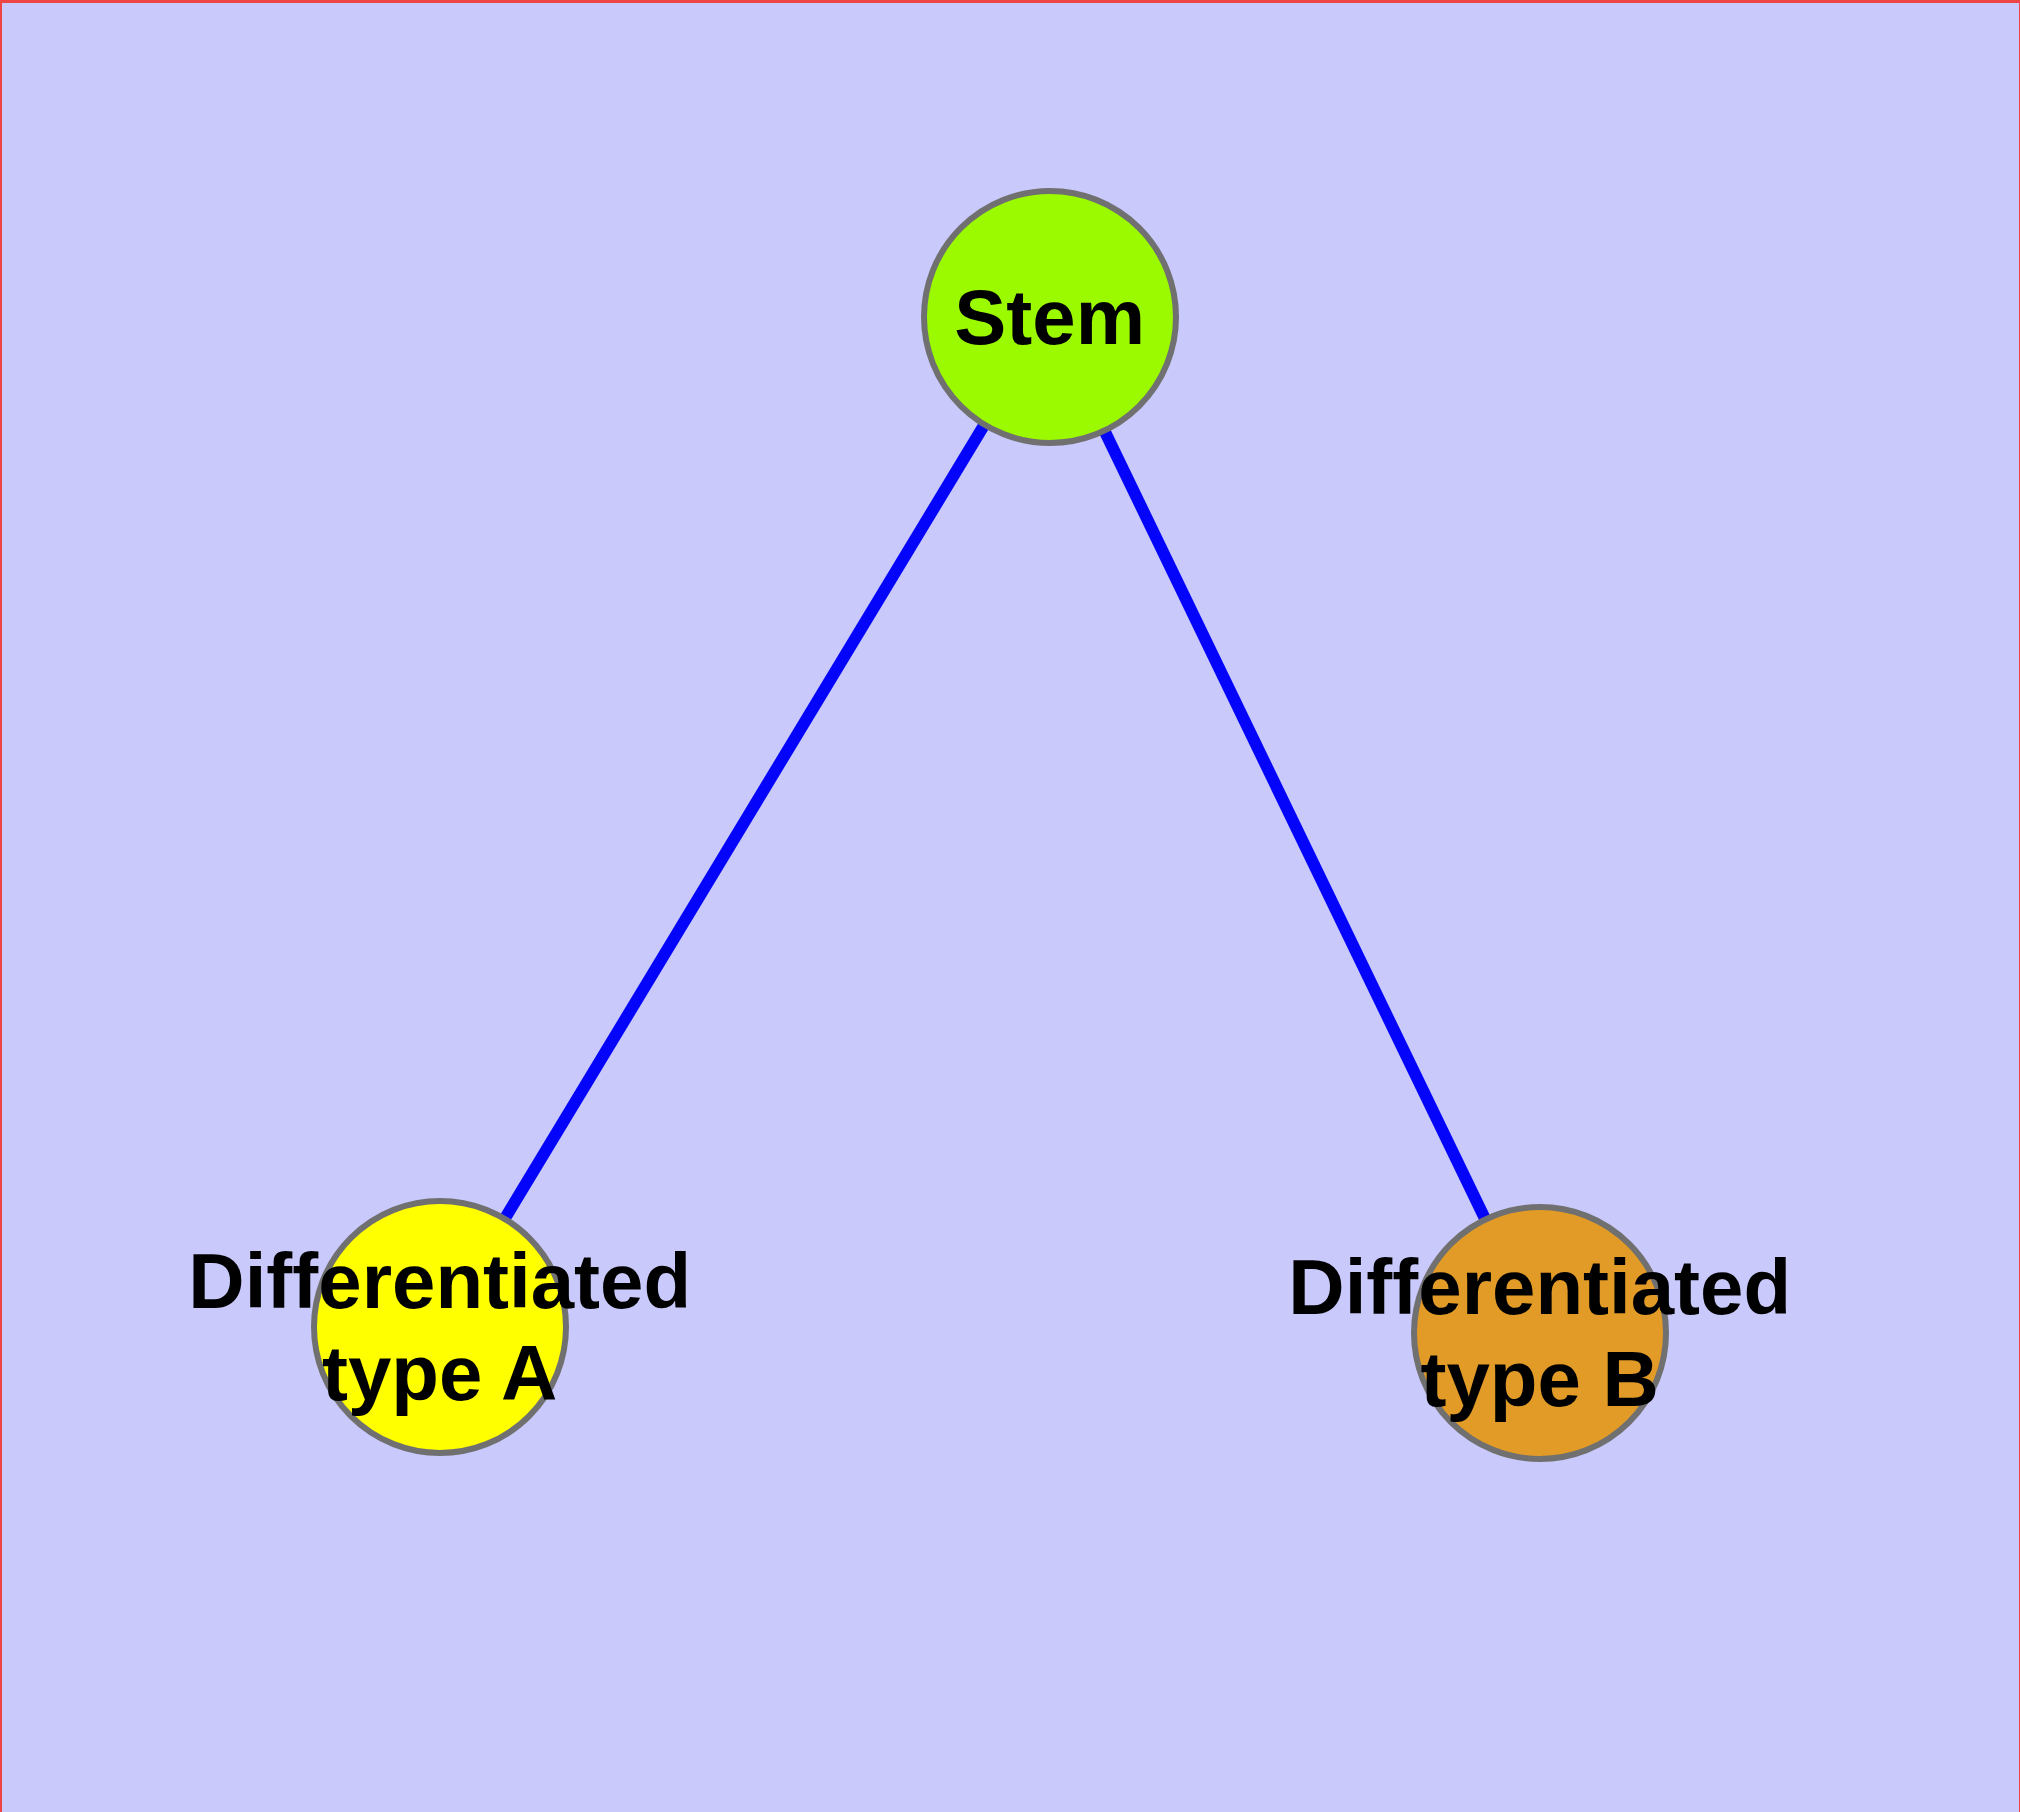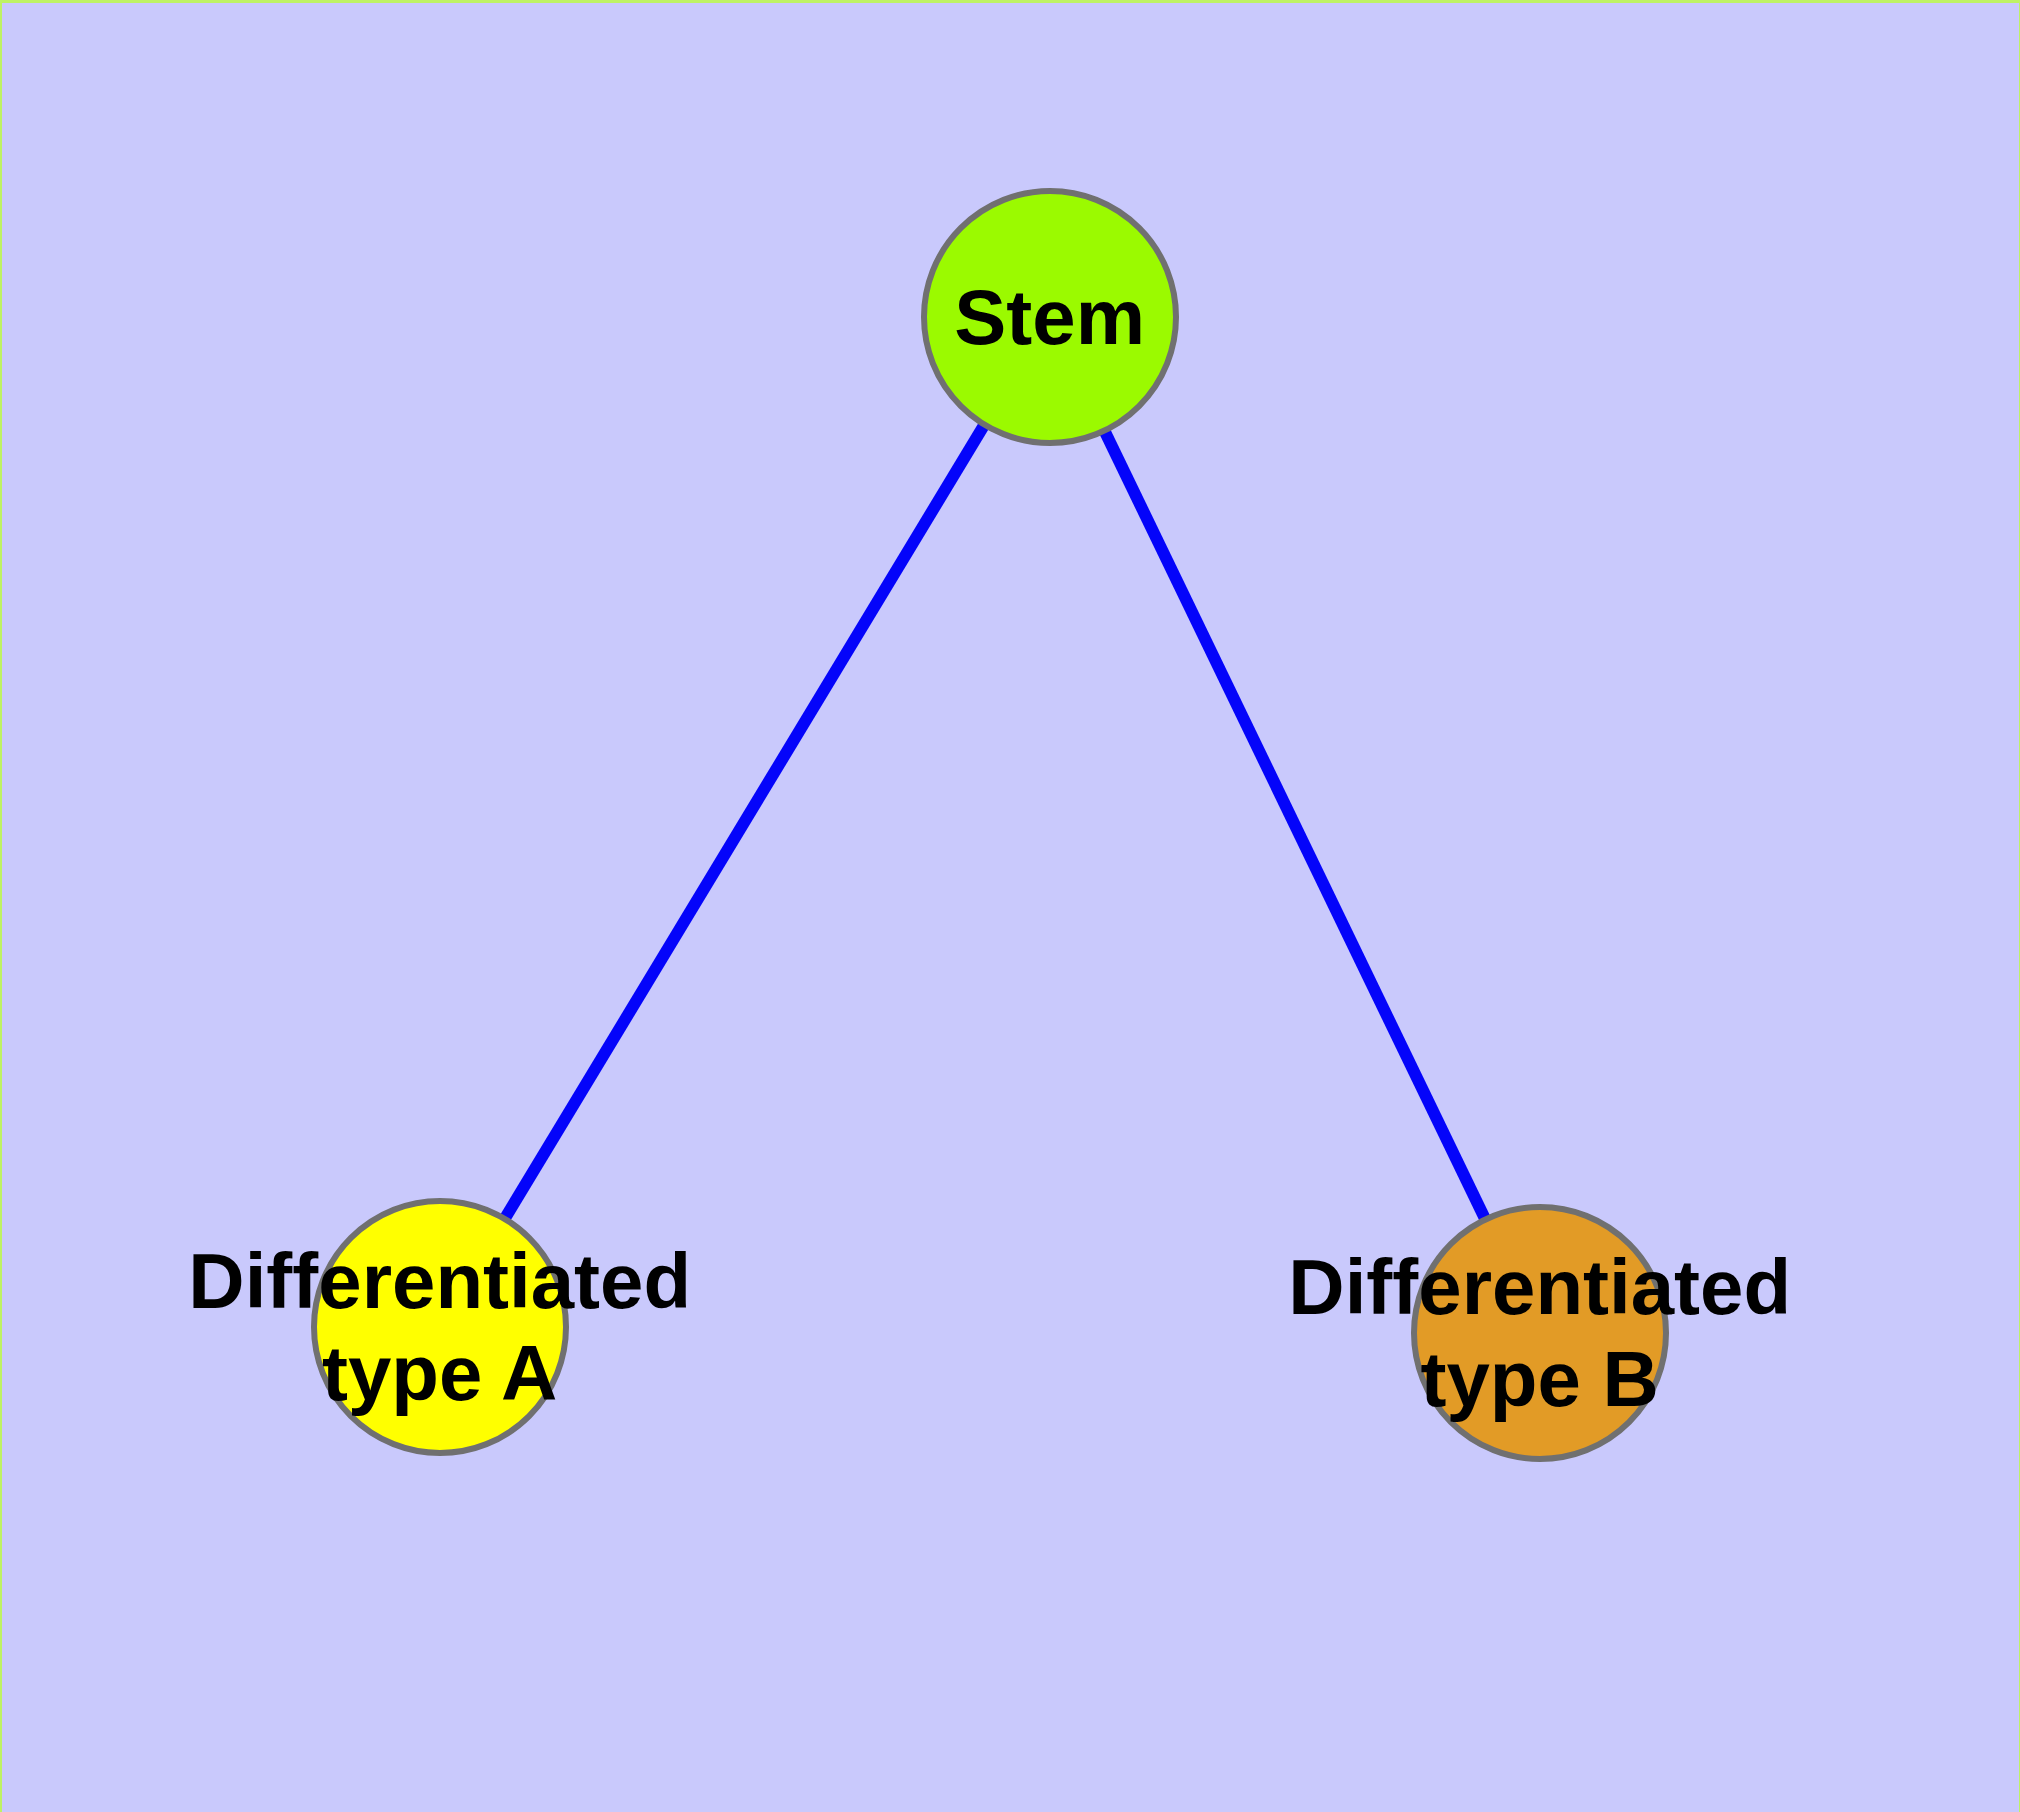--- a/index.html
+++ b/index.html
@@ -48,21 +48,21 @@
     line-height: 92px;
     color: #000000;
     text-align: center;
     white-space: pre;
     z-index: 3;
   }
 </style>
 </head>
 <body>
 
-<div class="stage" style="background: #bef264;">
+<div class="stage" style="background: #ef4444;">
   <div class="canvas" style="background: rgb(201, 201, 252);">
 
     <svg class="edges" width="2017" height="1810" viewBox="2 3 2380 2135">
       <line x1="1238" y1="373" x2="518" y2="1565" stroke="#0404fa" stroke-width="14"></line>
       <line x1="1238" y1="373" x2="1817" y2="1572" stroke="#0404fa" stroke-width="14"></line>
     </svg>
 
     <div class="node" style="left: 919px; top: 185px; width: 258px; height: 258px; background: rgb(155, 250, 0); border-color: rgb(112, 112, 112);">
       <div class="node-label">Stem</div>
     </div>

